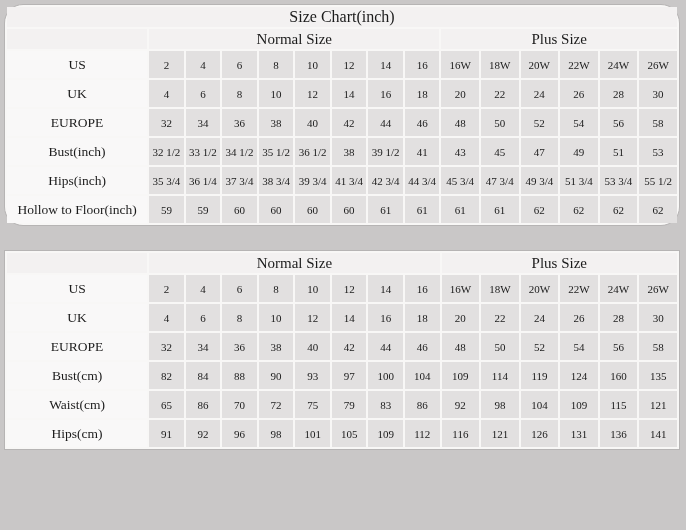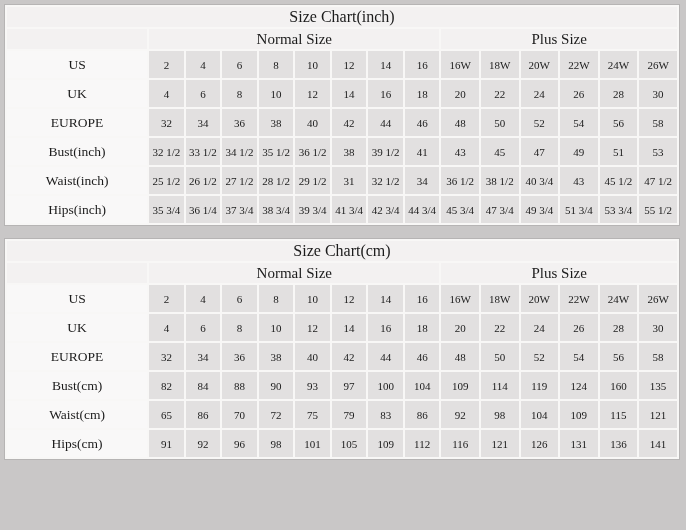--- a/index.html
+++ b/index.html
@@ -18,21 +18,22 @@
   }
   table.size-table {
     border-collapse: separate;
     border-spacing: 2px;
     background: #f8f7f6;            
     border: 1px solid #b6b4b4;
     table-layout: fixed;
     width: 676px;
   }
   table.size-table.first {
-    margin-bottom: 12px;
+    margin-bottom: 24px;
+    border-radius: 19px;
   }
   th, td {
     font-weight: normal;
     text-align: center;
     vertical-align: middle;
     padding: 0;
     white-space: nowrap;
     overflow: hidden;
   }
   col.c-label { width: 140px; }
@@ -138,53 +139,53 @@
         <td class="data-cell">39 1/2</td>
         <td class="data-cell">41</td>
         <td class="data-cell">43</td>
         <td class="data-cell">45</td>
         <td class="data-cell">47</td>
         <td class="data-cell">49</td>
         <td class="data-cell">51</td>
         <td class="data-cell">53</td>
       </tr>
       <tr>
-        <th class="label-cell">Waist(inch)</th>
-        <td class="data-cell">25 1/2</td>
-        <td class="data-cell">26 1/2</td>
-        <td class="data-cell">27 1/2</td>
-        <td class="data-cell">28 1/2</td>
-        <td class="data-cell">29 1/2</td>
-        <td class="data-cell">31</td>
-        <td class="data-cell">32 1/2</td>
-        <td class="data-cell">34</td>
-        <td class="data-cell">36 1/2</td>
-        <td class="data-cell">38 1/2</td>
-        <td class="data-cell">40 3/4</td>
-        <td class="data-cell">43</td>
-        <td class="data-cell">45 1/2</td>
-        <td class="data-cell">47 1/2</td>
-      </tr>
-      <tr>
         <th class="label-cell">Hips(inch)</th>
         <td class="data-cell">35 3/4</td>
         <td class="data-cell">36 1/4</td>
         <td class="data-cell">37 3/4</td>
         <td class="data-cell">38 3/4</td>
         <td class="data-cell">39 3/4</td>
         <td class="data-cell">41 3/4</td>
         <td class="data-cell">42 3/4</td>
         <td class="data-cell">44 3/4</td>
         <td class="data-cell">45 3/4</td>
         <td class="data-cell">47 3/4</td>
         <td class="data-cell">49 3/4</td>
         <td class="data-cell">51 3/4</td>
         <td class="data-cell">53 3/4</td>
         <td class="data-cell">55 1/2</td>
       </tr>
+      <tr>
+        <th class="label-cell">Hollow to Floor(inch)</th>
+        <td class="data-cell">59</td>
+        <td class="data-cell">59</td>
+        <td class="data-cell">60</td>
+        <td class="data-cell">60</td>
+        <td class="data-cell">60</td>
+        <td class="data-cell">60</td>
+        <td class="data-cell">61</td>
+        <td class="data-cell">61</td>
+        <td class="data-cell">61</td>
+        <td class="data-cell">61</td>
+        <td class="data-cell">62</td>
+        <td class="data-cell">62</td>
+        <td class="data-cell">62</td>
+        <td class="data-cell">62</td>
+      </tr>
     </tbody>
 </table>
 
 <table class="size-table">
   <colgroup>
     <col class="c-label">
     <col class="c-n">
       <col class="c-n">
       <col class="c-n">
       <col class="c-n">
@@ -193,23 +194,20 @@
       <col class="c-n">
       <col class="c-n">
     <col class="c-p">
       <col class="c-p">
       <col class="c-p">
       <col class="c-p">
     <col class="c-p">
       <col class="c-p">
   </colgroup>
   <thead>
-    <tr>
-      <th colspan="15" class="title-cell">Size Chart(cm)</th>
-    </tr>
     <tr>
       <th class="corner-cell"></th>
       <th class="group-cell" colspan="8">Normal Size</th>
       <th class="group-cell" colspan="6">Plus Size</th>
     </tr>
   </thead>
   <tbody>
       <tr>
         <th class="label-cell">US</th>
         <td class="data-cell">2</td>

